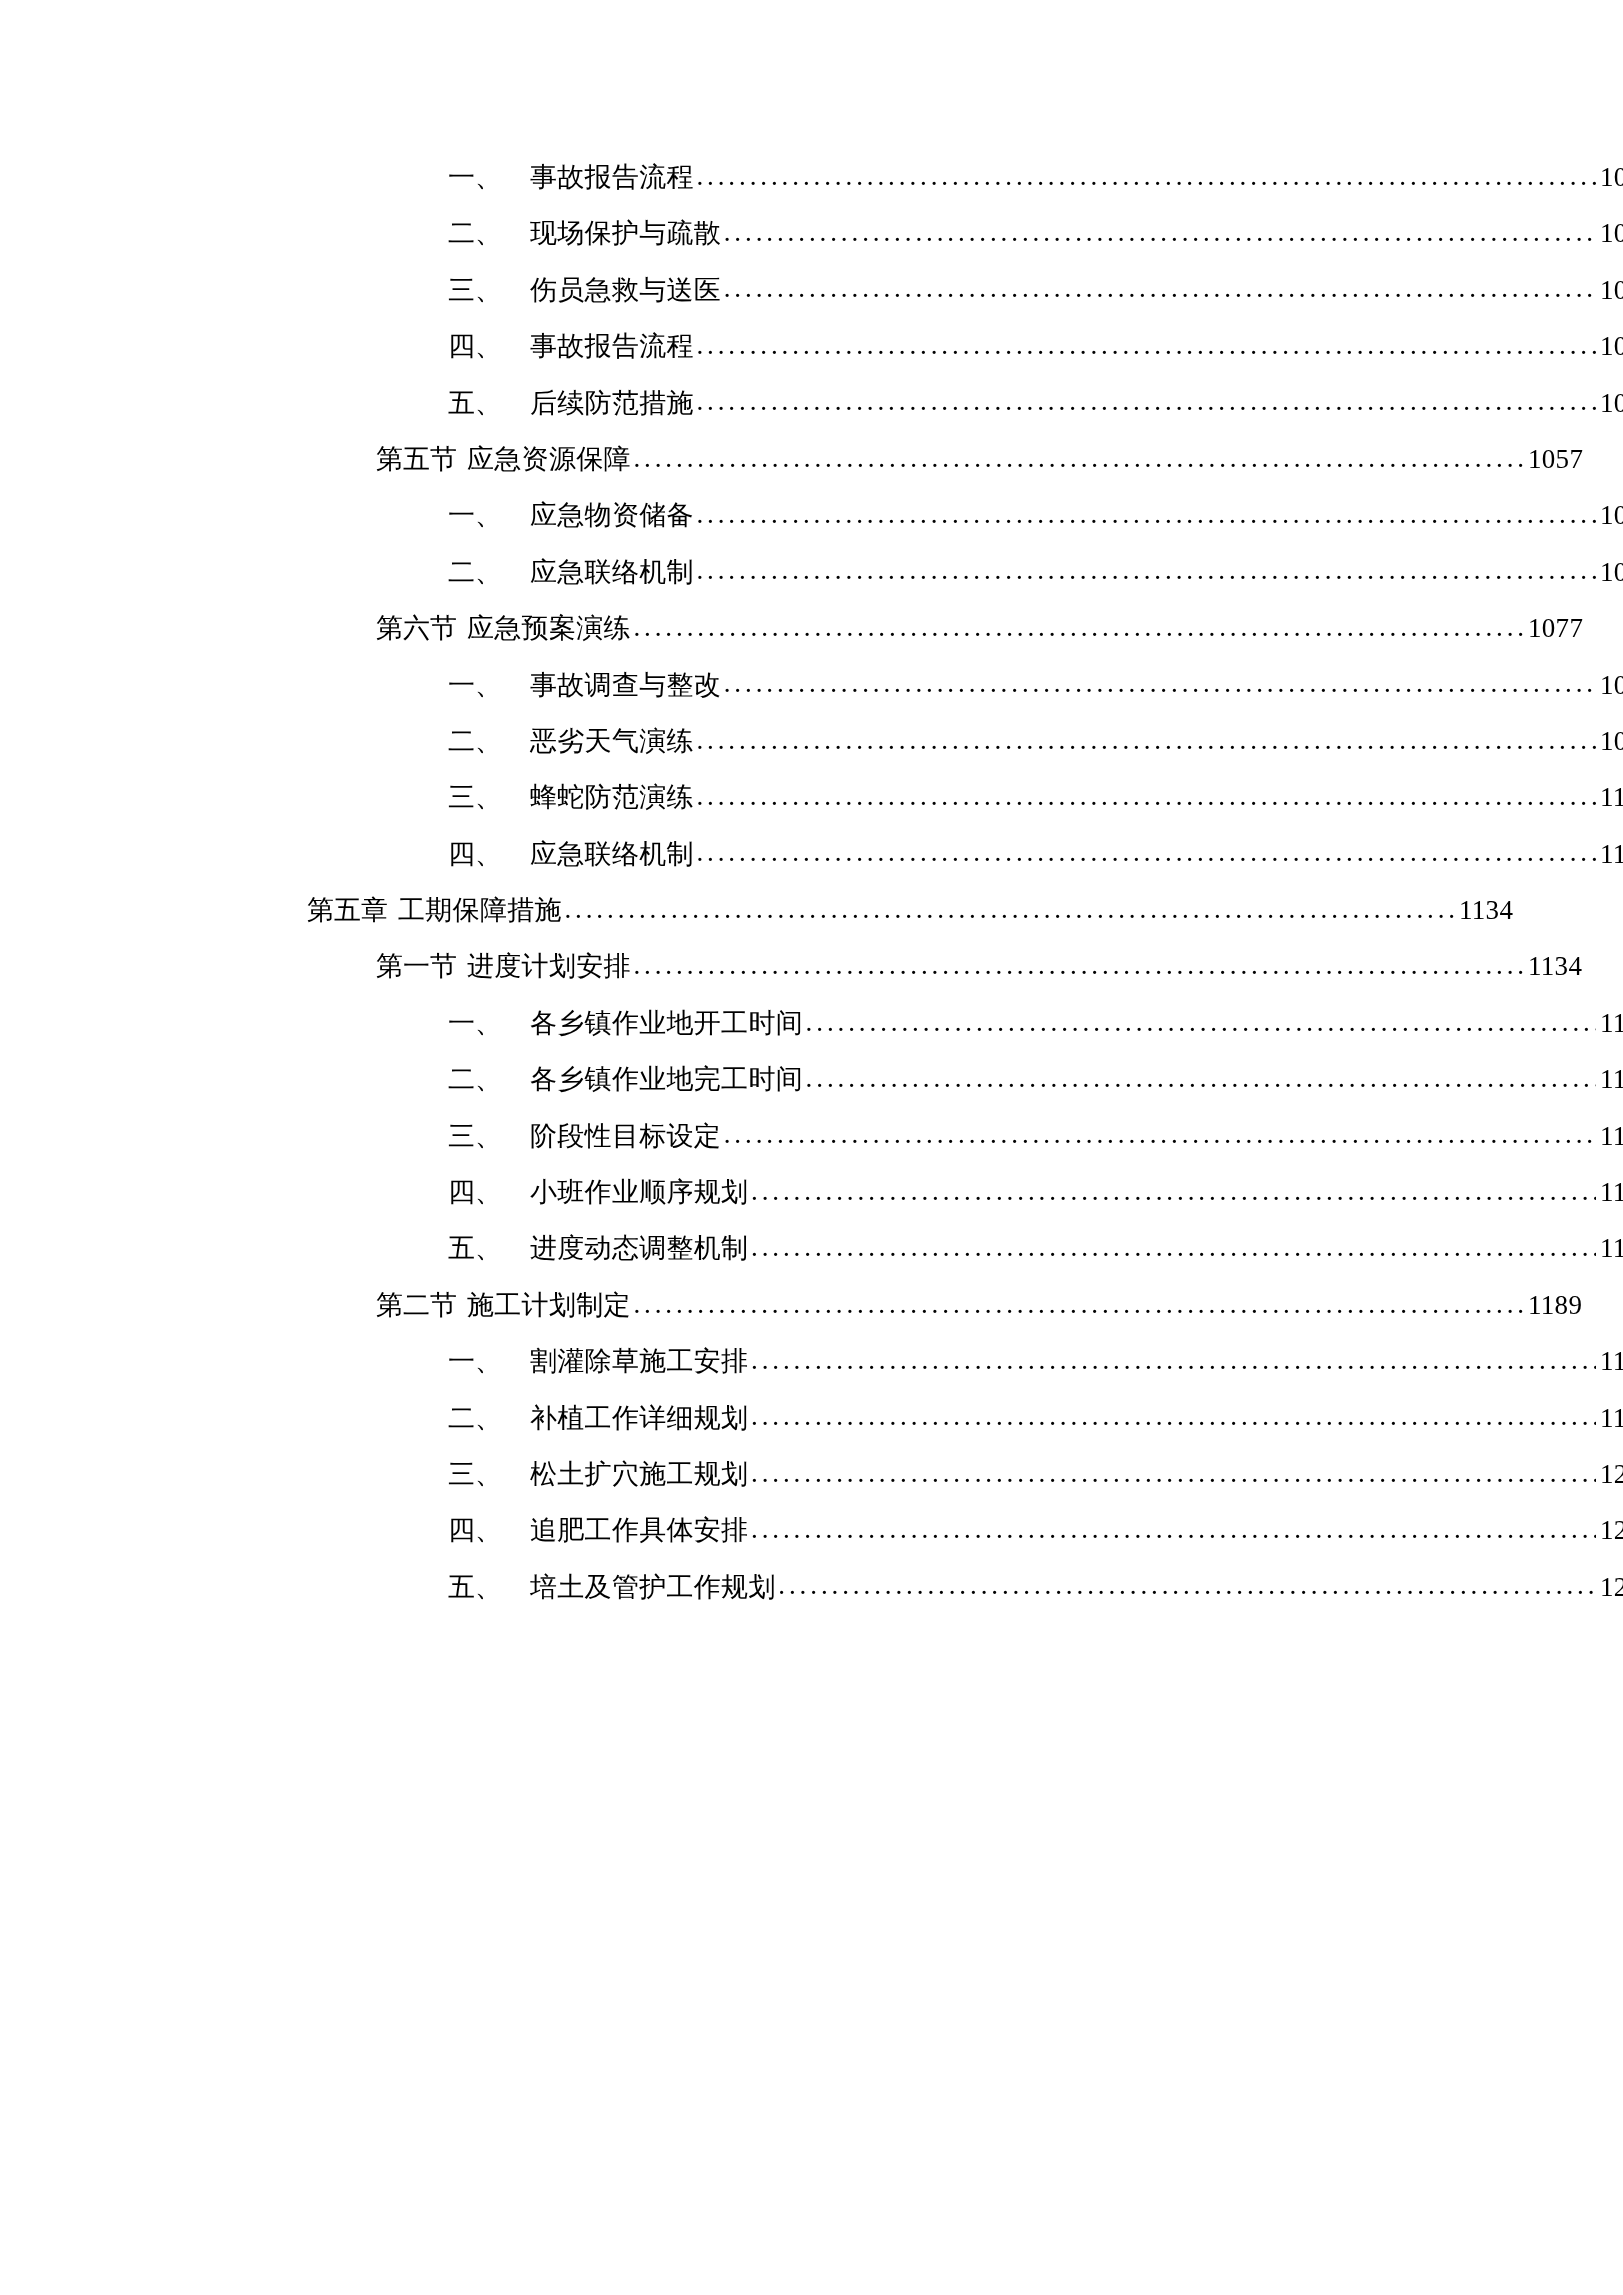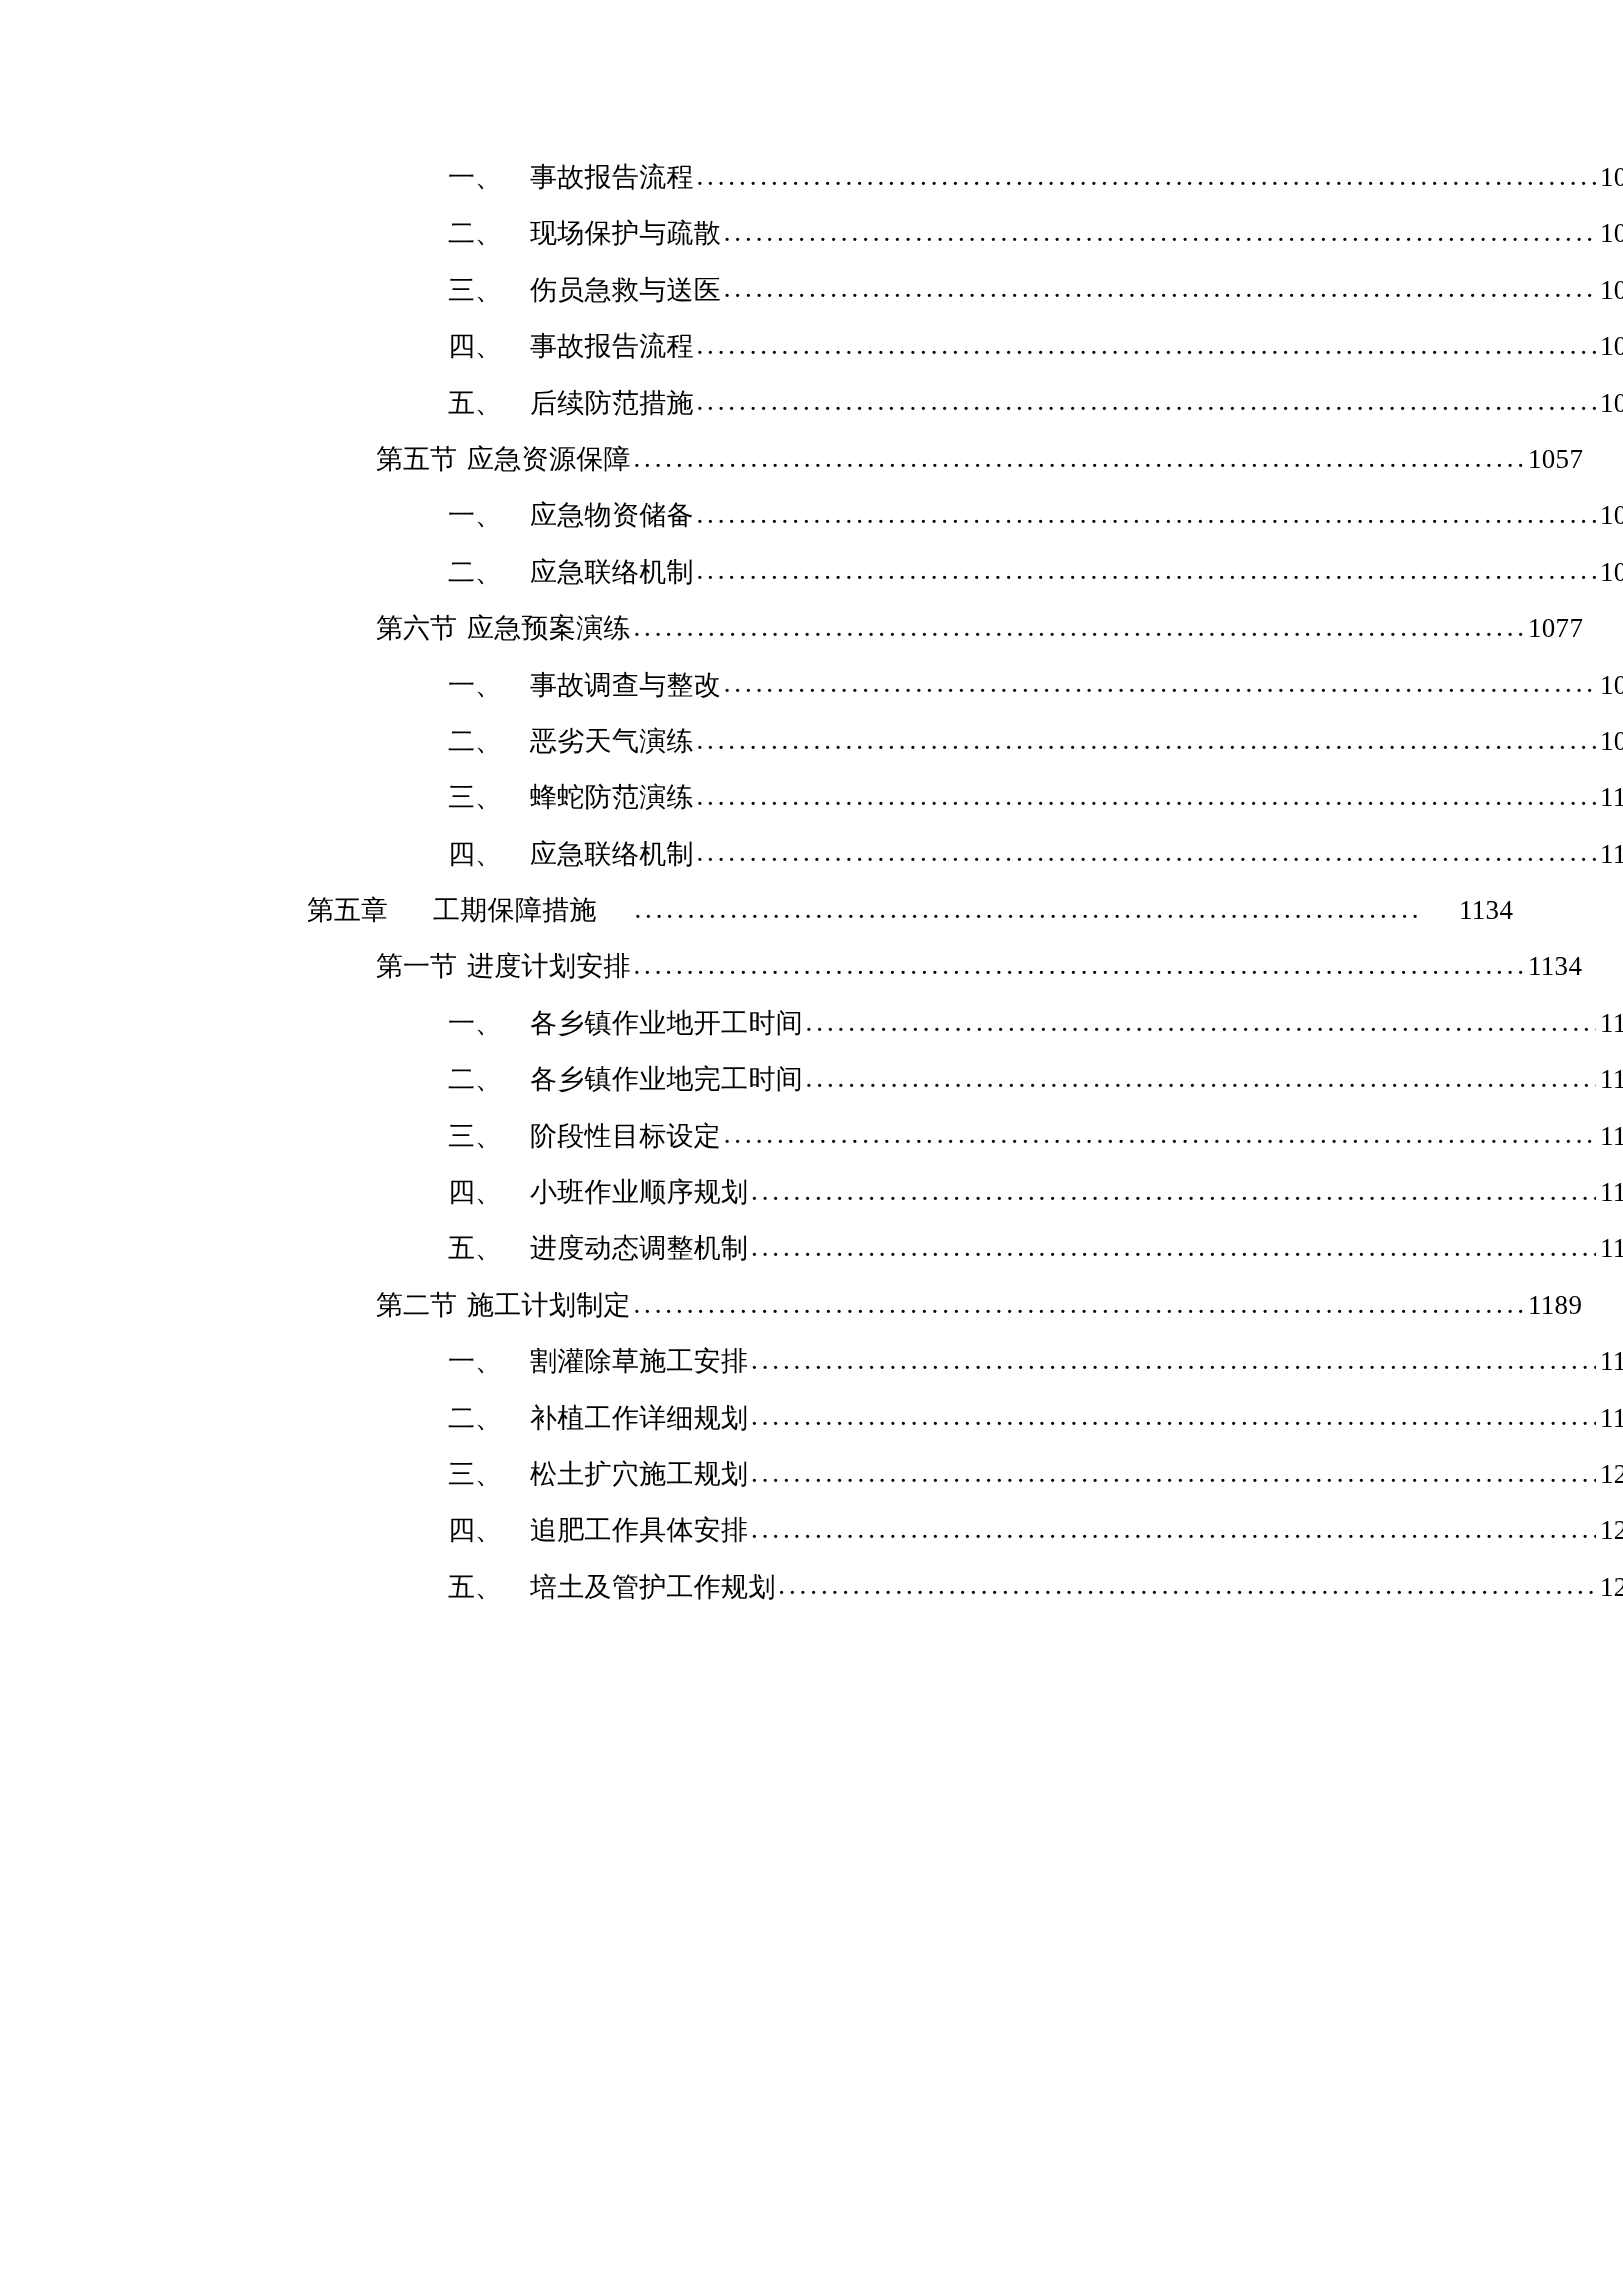--- a/index.html
+++ b/index.html
@@ -31,21 +31,20 @@
     display: flex;
     align-items: baseline;
     width: 100%;
     font-size: 27px;
     line-height: 1.0;
     margin-bottom: 29.4px;
     white-space: nowrap;
   }
   .toc-entry.lvl-chapter {
     padding-left: 111px;
-    gap: 35px;
   }
   .toc-entry.lvl-section {
     padding-left: 180px;
   }
   .toc-entry.lvl-item {
     padding-left: 252px;
   }
   .num {
     display: inline-block;
     flex: 0 0 auto;

